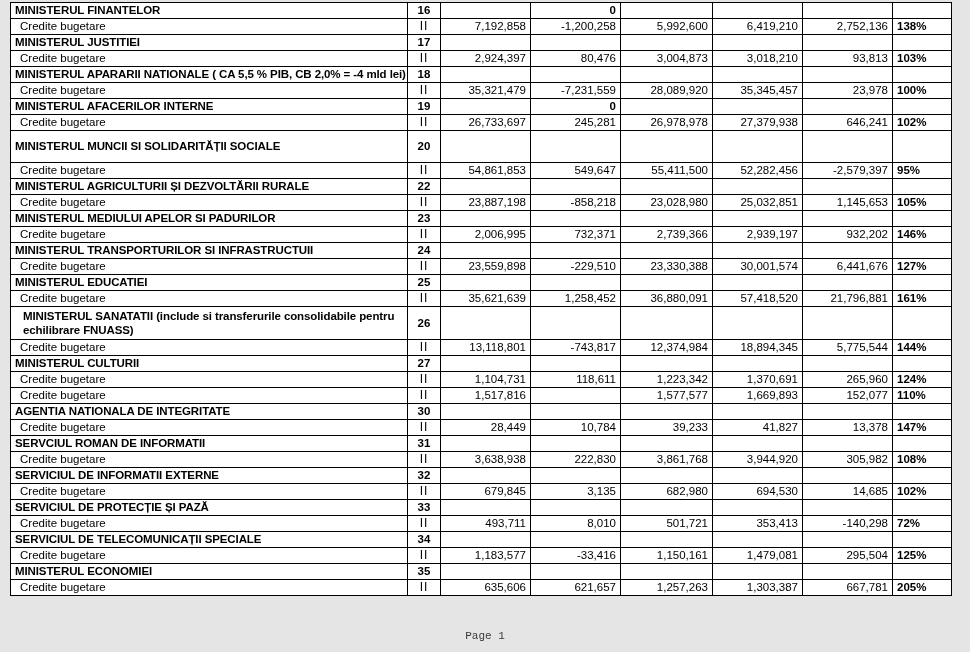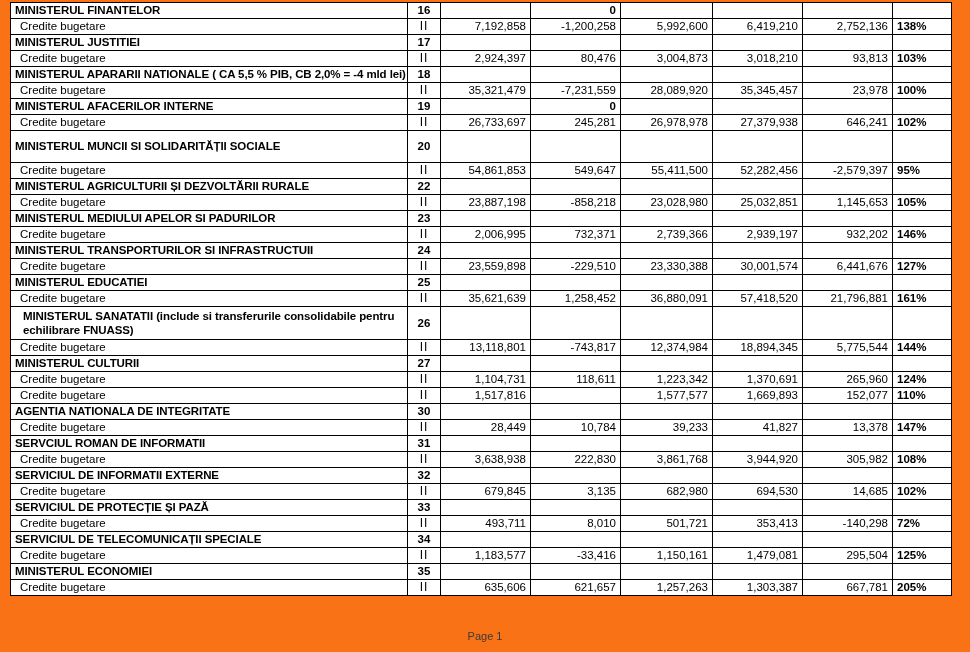--- a/index.html
+++ b/index.html
@@ -13,21 +13,21 @@
     font-family: "Liberation Sans", "DejaVu Sans", sans-serif;
     color: #000000;
     overflow: hidden;
     position: relative;
   }
   #page {
     position: absolute;
     left: 0; top: 0;
     width: 970px;
     height: 652px;
-    background: #f97316;
+    background: #e5e5e5;
   }
   .table-wrap {
     position: absolute;
     left: 10px;
     top: 2px;
     width: 941px;
   }
   table.budget {
     border-collapse: collapse;
     table-layout: fixed;
@@ -95,21 +95,21 @@
   tr.tall2 td { height: 32px; }
 
   .footer {
     position: absolute;
     left: 0;
     top: 630px;
     width: 970px;
     text-align: center;
     font-size: 11px;
     color: #3a3a3a;
-    font-family: Liberation Sans, sans-serif;
+    font-family: Liberation Mono, monospace;
   }
 </style>
 </head>
 <body>
 
 <div id="page">
 
   <div class="table-wrap">
     <table class="budget">
       <colgroup>

